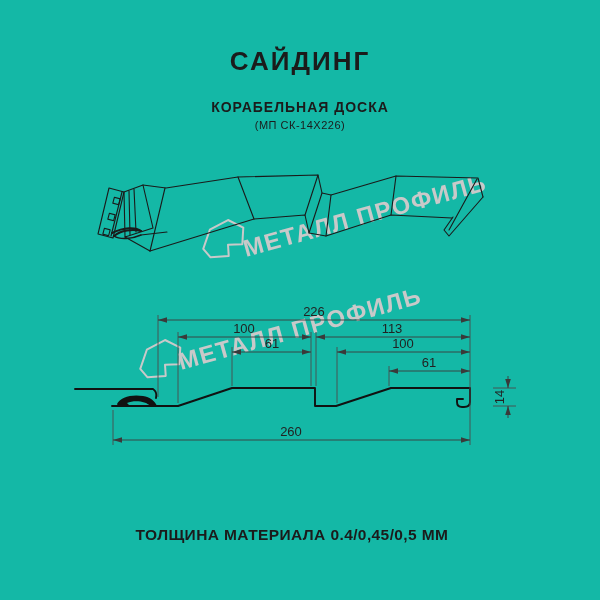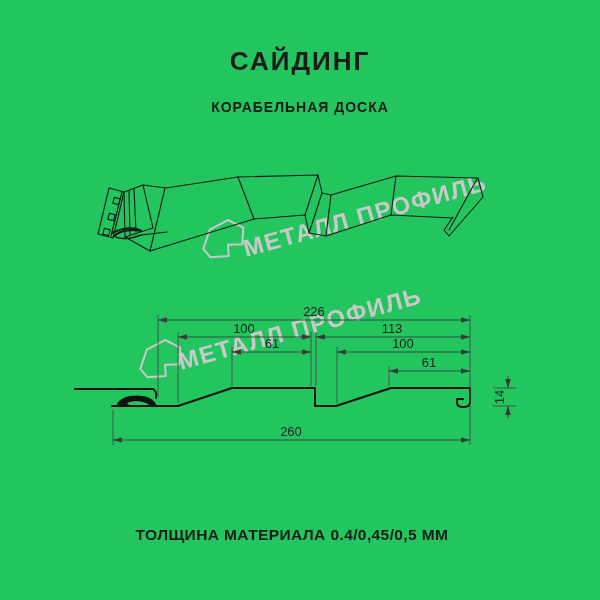--- a/index.html
+++ b/index.html
@@ -1,16 +1,16 @@
 <!DOCTYPE html>
 <html><head>
 <meta charset="utf-8">
 <style>
   html,body{margin:0;padding:0;background:#ffffff;}
-  .page{position:relative;width:600px;height:600px;background:#22c55e;overflow:hidden;
+  .page{position:relative;width:600px;height:600px;background:#14b8a6;overflow:hidden;
         font-family:"Liberation Sans",sans-serif;color:#1d1d1d;}
   .header{position:absolute;top:46px;left:0;width:600px;text-align:center;}
   .title{font-size:26px;font-weight:700;letter-spacing:2px;color:#1b1b1b;}
   .subtitle{margin-top:22px;font-size:14px;font-weight:700;letter-spacing:1px;color:#1b1b1b;}
   .model{margin-top:4px;font-size:11px;font-weight:500;letter-spacing:0.5px;color:#1b1b1b;}
   .footer{position:absolute;top:526px;left:0;width:584px;text-align:center;
           font-size:15.5px;font-weight:700;letter-spacing:0.4px;color:#1b1b1b;}
   svg{position:absolute;left:0;top:0;}
   .sketch{stroke:#1a1a1a;stroke-width:1.1;fill:none;stroke-linejoin:round;stroke-linecap:round;}
   .profile{stroke:#111111;stroke-width:1.9;fill:none;stroke-linejoin:round;stroke-linecap:round;}
@@ -22,20 +22,21 @@
   .wmlogo{stroke:#c9c9c9;stroke-width:2;fill:none;stroke-linejoin:round;}
 </style>
 </head>
 <body>
 
 <div class="page">
 
   <div class="header">
     <div class="title">САЙДИНГ</div>
     <div class="subtitle">КОРАБЕЛЬНАЯ ДОСКА</div>
+    <div class="model">(МП СК-14Х226)</div>
   </div>
 
   <svg width="600" height="600" viewBox="0 0 600 600">
     <defs>
       <marker id="arr" markerWidth="11" markerHeight="8" refX="10" refY="4" orient="auto-start-reverse" markerUnits="userSpaceOnUse">
         <path d="M1,1.2 L10,4 L1,6.8 Z" fill="#3a3a3a"></path>
       </marker>
     </defs>
 
     <g>

